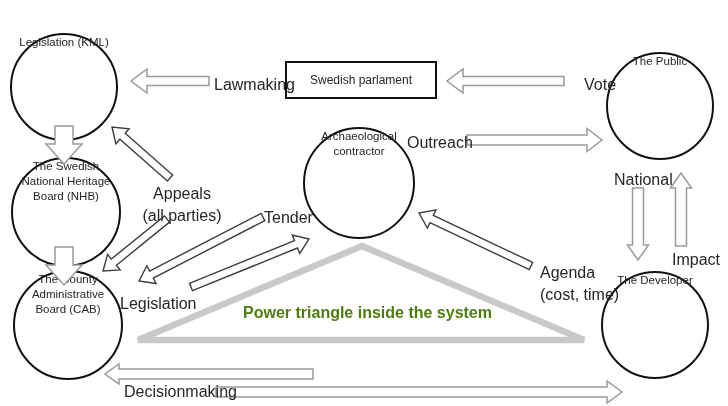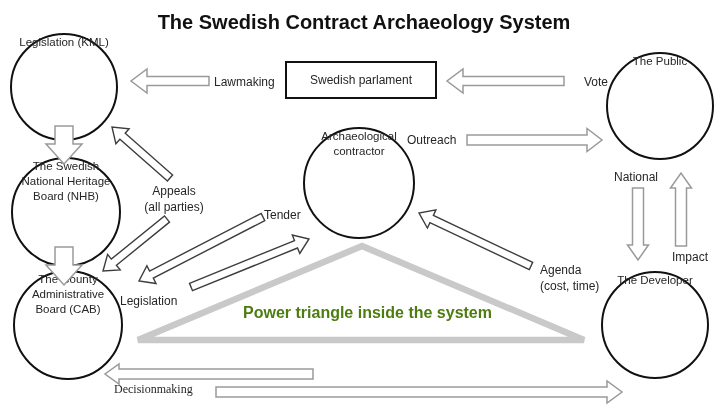--- a/index.html
+++ b/index.html
@@ -16,36 +16,35 @@
     display:flex;align-items:flex-start;justify-content:center;text-align:center;
     z-index:1;box-sizing:border-box;
   }
   .node-label{white-space:pre-line;font-size:11.5px;line-height:1.3;color:#262626;}
   .rectnode{
     position:absolute;border:2px solid #111;background:#fff;display:flex;
     align-items:center;justify-content:center;z-index:1;box-sizing:border-box;
     font-size:12px;color:#262626;
   }
   .lbl{
-    position:absolute;font-size:12px;line-height:1.35;color:#262626;
+    position:absolute;font-size:16px;line-height:1.35;color:#262626;
     white-space:pre-line;z-index:3;
   }
   .lbl.center{text-align:center;}
   .power-lbl{
     position:absolute;font-size:16px;font-weight:bold;color:#4d7c0f;
     text-align:center;z-index:3;
   }
   #overlay{position:absolute;left:0;top:0;z-index:2;pointer-events:none;}
 </style>
 </head>
 <body>
 
 <div id="canvas">
 
-  <div class="title">The Swedish Contract Archaeology System</div>
 
   <div class="node" style="left:10px;top:33px;width:108px;height:108px;">
     <div class="node-label">Legislation (KML)</div>
   </div>
 
   <div class="node" style="left:11px;top:157px;width:110px;height:110px;">
     <div class="node-label">The Swedish
 National Heritage
 Board (NHB)</div>
   </div>
@@ -89,24 +88,24 @@
         <polygon points="643.5,188.0 643.5,245.0 648.5,245.0 638.0,260.0 627.5,245.0 632.5,245.0 632.5,188.0" fill="#fff" stroke="#9a9a9a" stroke-width="1.5" stroke-linejoin="miter"></polygon>
         <polygon points="675.5,246.0 675.5,188.0 670.5,188.0 681.0,173.0 691.5,188.0 686.5,188.0 686.5,246.0" fill="#fff" stroke="#9a9a9a" stroke-width="1.5" stroke-linejoin="miter"></polygon>
         <polygon points="313.0,379.0 119.0,379.0 119.0,384.0 105.0,374.0 119.0,364.0 119.0,369.0 313.0,369.0" fill="#fff" stroke="#9a9a9a" stroke-width="1.5" stroke-linejoin="miter"></polygon>
         <polygon points="216.0,387.0 607.0,387.0 607.0,381.0 622.0,392.0 607.0,403.0 607.0,397.0 216.0,397.0" fill="#fff" stroke="#9a9a9a" stroke-width="1.5" stroke-linejoin="miter"></polygon>
       </g>
   </svg>
 
   <div class="lbl" style="left:214px;top:74px;">Lawmaking</div>
   <div class="lbl" style="left:568px;top:74px;margin-left:16px;">Vote</div>
   <div class="lbl" style="left:407px;top:132px;">Outreach</div>
-  <div class="lbl center" style="left:122px;top:183px;width:104px;">Appeals
+  <div class="lbl center" style="left:130px;top:183px;width:104px;">Appeals
 (all parties)</div>
   <div class="lbl" style="left:264px;top:207px;">Tender</div>
   <div class="lbl" style="left:120px;top:293px;">Legislation</div>
   <div class="lbl" style="left:540px;top:262px;">Agenda
 (cost, time)</div>
   <div class="lbl" style="left:614px;top:169px;">National</div>
   <div class="lbl" style="left:660px;top:249px;margin-left:12px;">Impact</div>
   <div class="power-lbl" style="left:230px;top:304px;width:275px;">Power triangle inside the system</div>
-  <div class="lbl" style="left:114px;top:381px;font-family:Liberation Serif, serif;">Decisionmaking</div>
+  <div class="lbl" style="left:124px;top:381px;">Decisionmaking</div>
 
 </div>
 
 </body></html>

